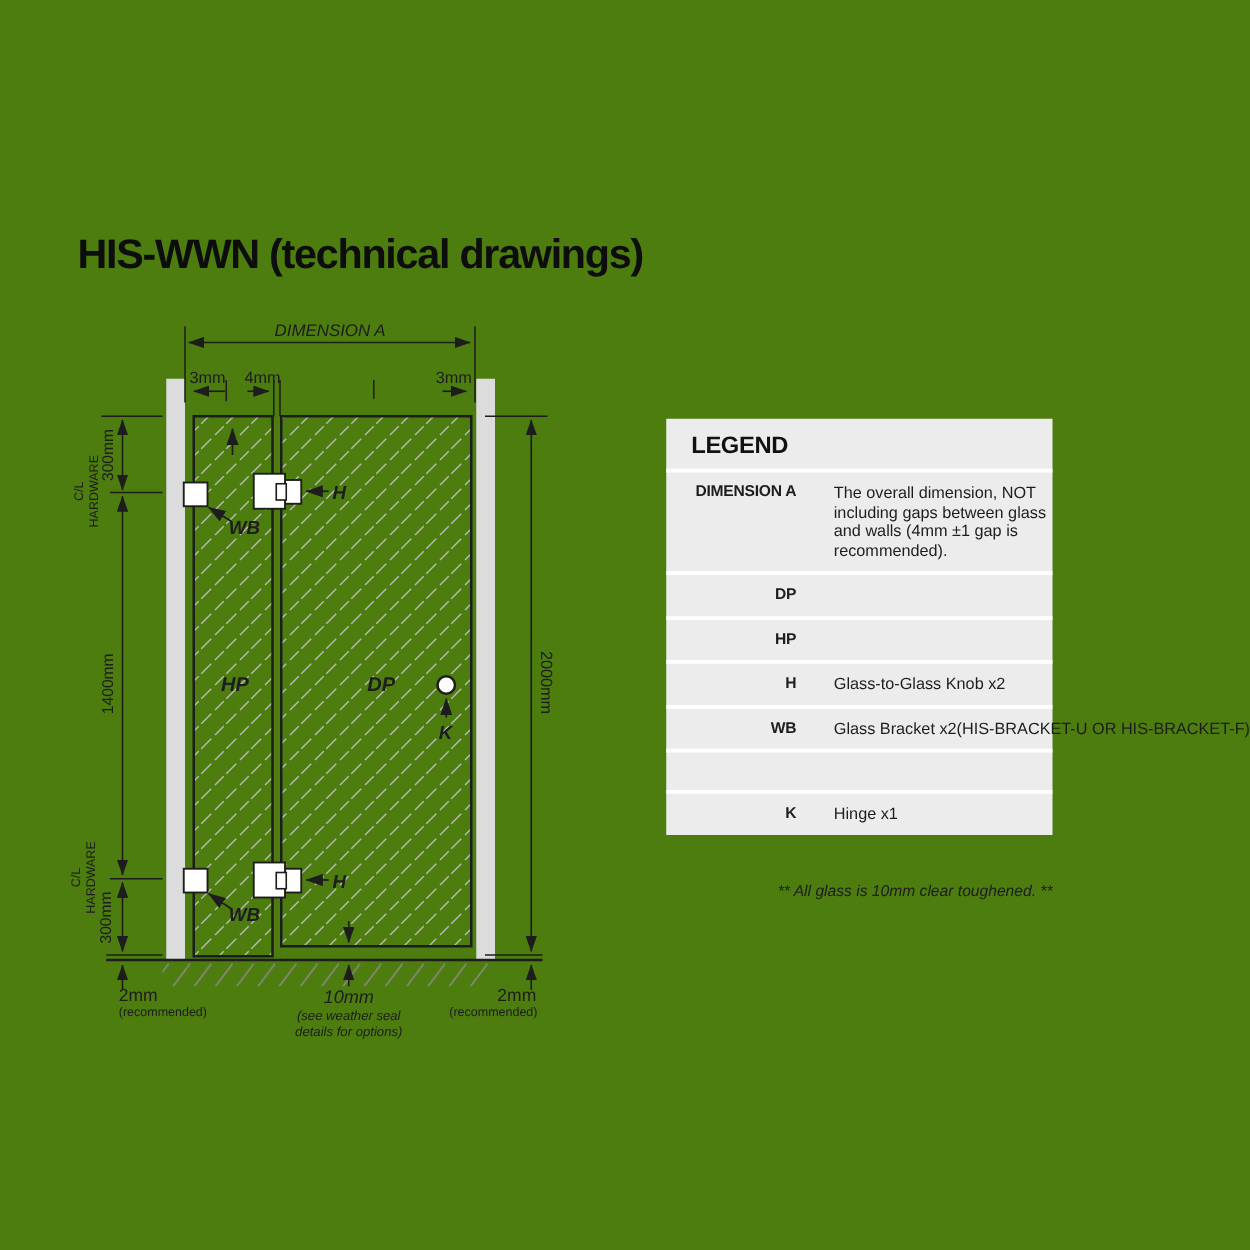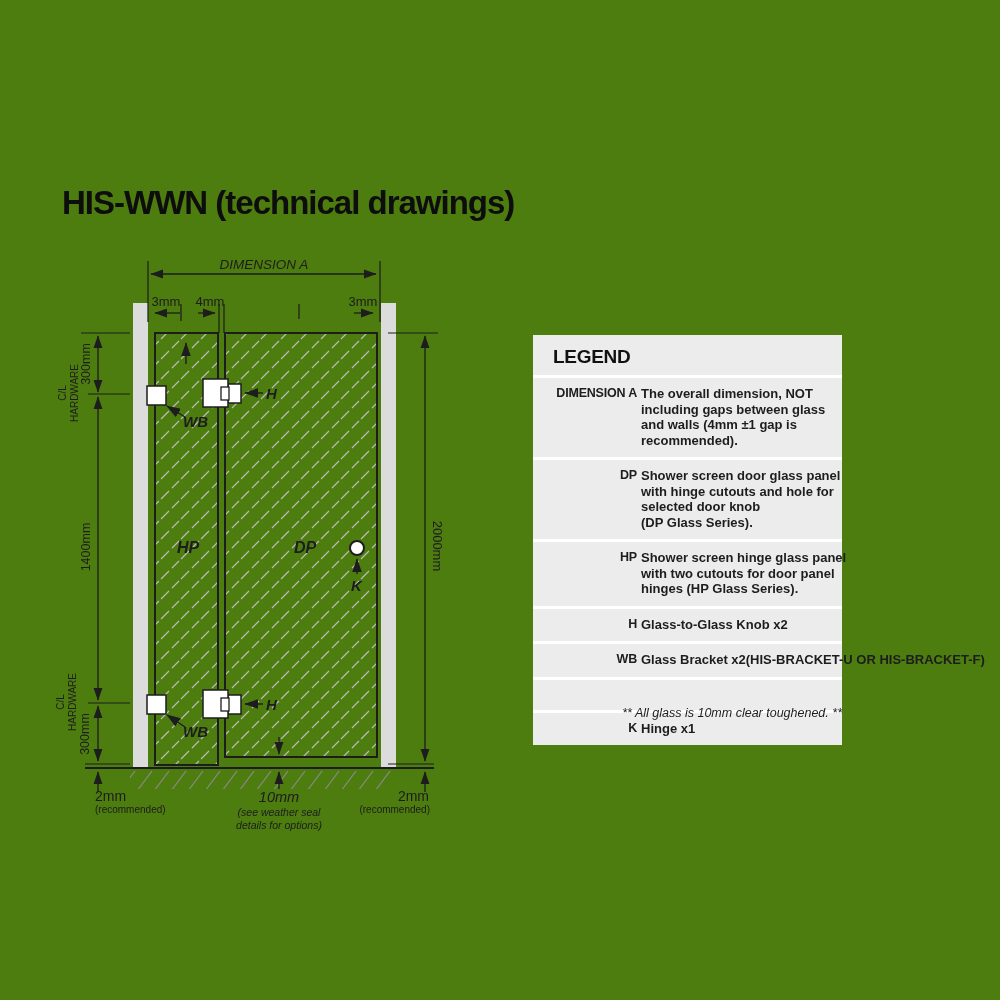--- a/index.html
+++ b/index.html
@@ -28,22 +28,22 @@
   .legend-row {
     display:flex; border-top:3px solid #fff;
     padding:8px 0 9px 20px; align-items:flex-start;
   }
   .legend-row .term {
     width:84px; flex:0 0 84px; text-align:right;
     font-weight:bold; font-size:12.5px; letter-spacing:-0.2px;
     line-height:15.5px;
   }
   .legend-row .def {
-    margin-left:4px; line-height:15.5px;
-    white-space:pre; overflow:visible;font-weight:bold;
+    margin-left:30px; line-height:15.5px;
+    white-space:pre; overflow:visible;
   }
   .legend-row.empty { height:13px; }
   .footnote {
     position:absolute; left:533px; top:706px; width:309px;
     text-align:right; font-size:12.5px; font-style:italic;
     color:#1d1d1d; white-space:nowrap;
   }
 </style>
 </head>
 <body>
@@ -182,30 +182,23 @@
 
     <div class="legend-row">
       <div class="term">DIMENSION A</div>
       <div class="def">The overall dimension, NOT
 including gaps between glass
 and walls (4mm ±1 gap is
 recommended).</div>
     </div>
     <div class="legend-row">
       <div class="term">DP</div>
-      <div class="def">Shower screen door glass panel
-with hinge cutouts and hole for
-selected door knob
-(DP Glass Series).</div>
     </div>
     <div class="legend-row">
       <div class="term">HP</div>
-      <div class="def">Shower screen hinge glass panel
-with two cutouts for door panel
-hinges (HP Glass Series).</div>
     </div>
     <div class="legend-row">
       <div class="term">H</div>
       <div class="def">Glass-to-Glass Knob x2</div>
     </div>
     <div class="legend-row">
       <div class="term">WB</div>
       <div class="def">Glass Bracket x2(HIS-BRACKET-U OR HIS-BRACKET-F)</div>
     </div>
     <div class="legend-row empty">

